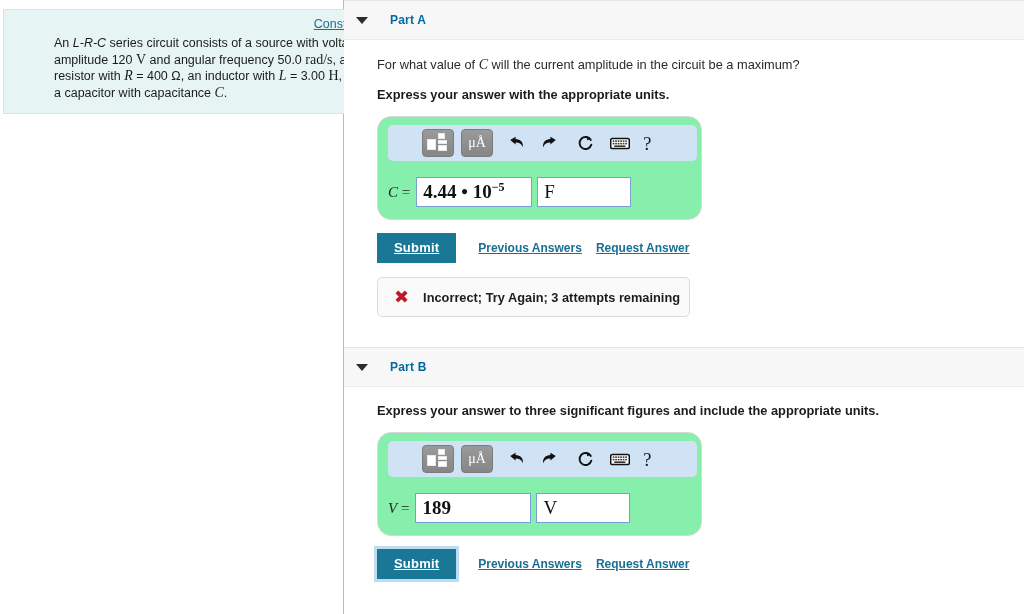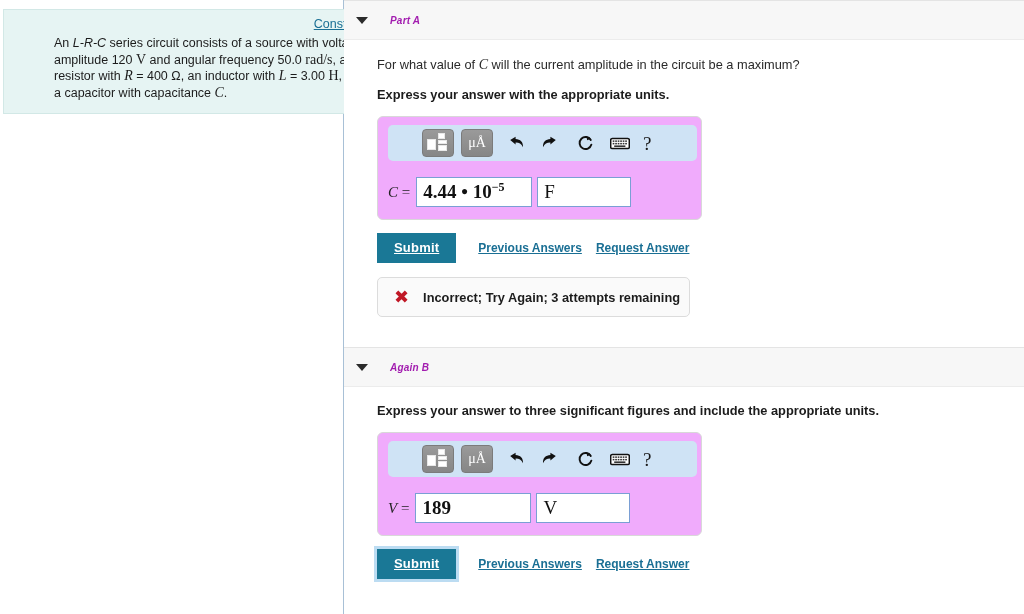--- a/index.html
+++ b/index.html
@@ -87,24 +87,23 @@
   .disclosure {
     width: 0; height: 0;
     border-left: 6px solid transparent;
     border-right: 6px solid transparent;
     border-top: 7px solid #2b2b2b;
     margin-right: 22px;
     cursor: pointer;
   }
   .part-title {
     font-weight: bold;
-    font-size: 10px;
-    color: #a21caf;
+    font-size: 12px;
+    color: #0369a1;
     letter-spacing: 0.2px;
-    font-style: italic;
   }
 
   
   .part-body {
     padding: 16px 0 0 33px;
   }
   .question-text {
     font-size: 12.8px;
     color: #2a2a2a;
     margin-bottom: 14px;
@@ -115,22 +114,22 @@
     font-weight: bold;
     color: #1c1c1c;
     margin-bottom: 14px;
   }
 
   
   .answer-box {
     width: 325px;
     box-sizing: border-box;
     border: 1px solid #d8d8d8;
-    border-radius: 6px;
-    background: #f0abfc;
+    border-radius: 14px;
+    background: #86efac;
     padding: 8px 4px 12px 10px;
   }
   .mathtoolbar {
     background: #cfe3f5;
     border-radius: 5px;
     height: 36px;
     display: flex;
     align-items: center;
     padding-left: 34px;
     box-sizing: border-box;
@@ -374,21 +373,21 @@
         <span class="xmark">✖</span>
         <span class="feedback-text">Incorrect; Try Again; 3 attempts remaining</span>
       </div>
       <div class="spacer-30"></div>
     </div>
   </div>
 
   <div class="part-section">
     <div class="part-header">
       <span class="disclosure"></span>
-      <span class="part-title">Again B</span>
+      <span class="part-title">Part B</span>
     </div>
     <div class="part-body">
       <div class="instruction-text">Express your answer to three significant figures and include the appropriate units.</div>
 
       <div class="answer-box">
         <div class="mathtoolbar">
           <div class="tb-btn">
             <span class="sq" style="left:4px;  top:9px;  width:9px;  height:11px;"></span>
             <span class="sq" style="left:15px; top:3px;  width:7px;  height:6px;"></span>
             <span class="sq" style="left:15px; top:10px; width:9px;  height:4px; background:#ffffff;"></span>

